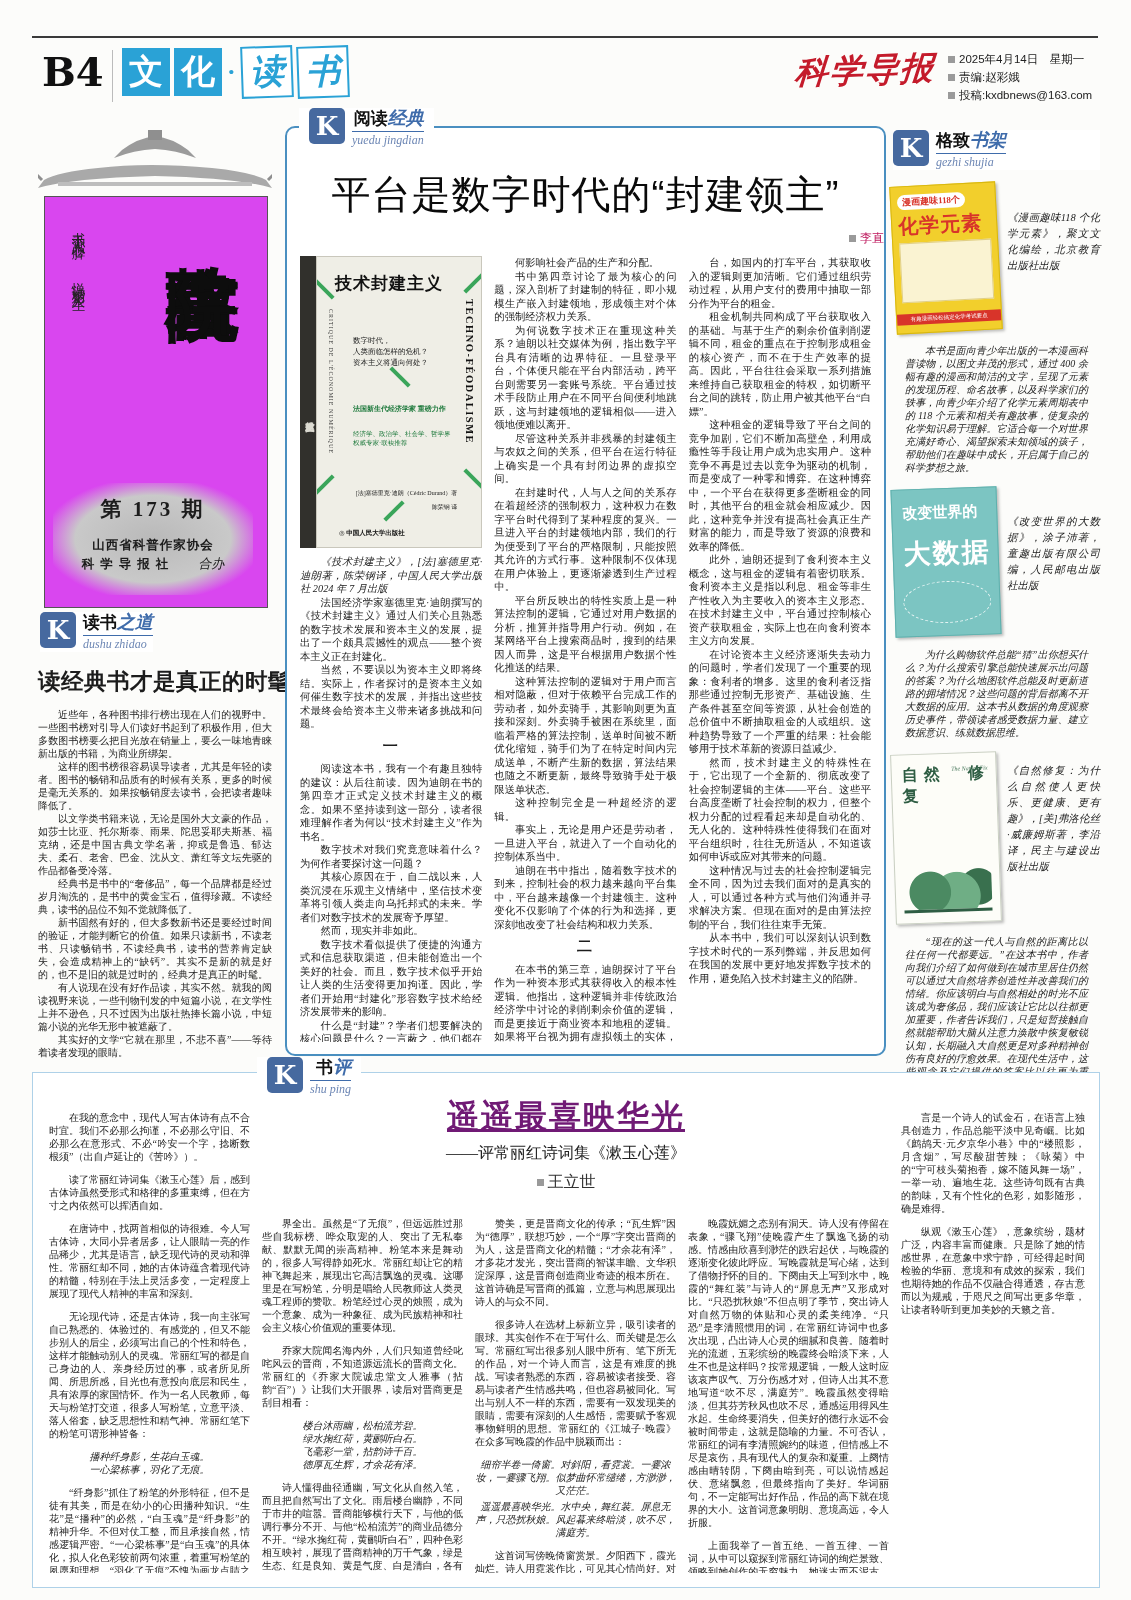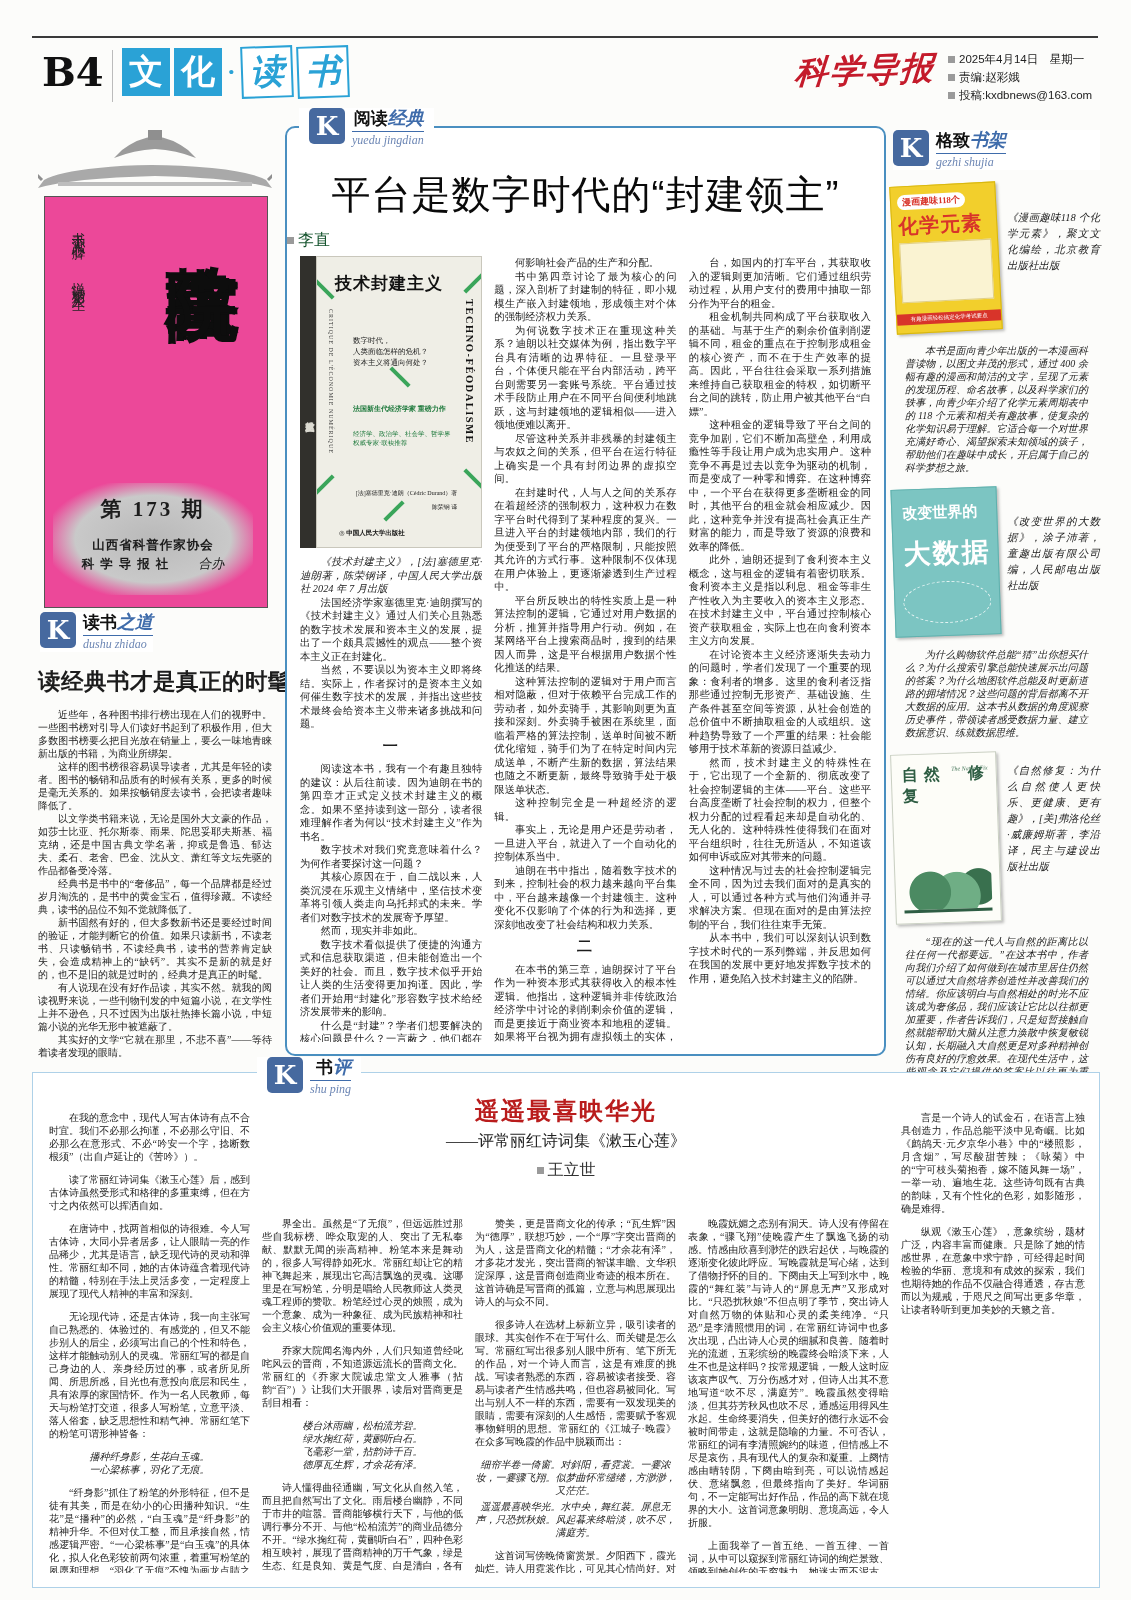--- a/index.html
+++ b/index.html
@@ -24,21 +24,21 @@
   .ktab{display:flex;align-items:flex-start;gap:7px;background:#fff;}
   .kbox{width:36px;height:36px;background:#46699f;border-radius:5px;color:#fff;display:flex;
         align-items:center;justify-content:center;font-family:"DejaVu Serif",serif;
         font-size:26px;font-weight:bold;}
   .kname{line-height:20px;white-space:nowrap;text-align:right;}
   .kname .black{font-weight:bold;font-size:17px;font-family:"Liberation Sans",sans-serif;color:#111;}
   .kname .blue{font-weight:bold;font-size:18px;font-style:italic;color:#3f6cab;font-family:"DejaVu Serif",serif;}
   .kpinyin{font-size:12px;font-style:italic;color:#6c86b4;border-top:1px solid #3f6cab;padding-top:1px;margin-top:2px;}
   
   #roof{left:38px;top:128px;}
-  #mast-box{left:44px;top:196px;width:222px;height:410px;border:1.5px solid #555;background:#ec4899;}
+  #mast-box{left:44px;top:196px;width:222px;height:410px;border:1.5px solid #555;background:#d946ef;}
   #slogan{left:24px;top:24px;writing-mode:vertical-rl;text-orientation:upright;font-size:13.5px;
           letter-spacing:3px;color:#222;height:360px;}
   #big-title{right:26px;top:10px;writing-mode:vertical-rl;text-orientation:upright;
              font-family:"DejaVu Serif",serif;font-size:74px;font-weight:bold;color:#0d0d0d;line-height:1;}
   #issue-oval{left:8px;top:286px;width:200px;height:112px;
               background:radial-gradient(ellipse at center,#b9b9b9 0%,#c9c9c9 55%,rgba(220,220,220,0) 78%);
               text-align:center;}
   #issue-no{font-size:21px;font-weight:bold;letter-spacing:3px;padding-top:12px;}
   #org1{font-size:12.5px;font-weight:bold;letter-spacing:1px;margin-top:14px;}
   #org2{font-size:12.5px;font-weight:bold;letter-spacing:6px;display:inline-block;}
@@ -52,21 +52,21 @@
   .tx-p{text-indent:2em;}
   .tx-author{text-align:right;font-weight:bold;text-indent:0;font-family:"Liberation Sans",sans-serif;}
   .tx-divider{text-indent:0;text-align:center;font-weight:bold;font-size:15px;margin:9px 0 !important;letter-spacing:2px;}
   .tx-poem{text-indent:0;text-align:center;font-style:italic;white-space:pre-line;margin:3px 0 !important;}
   .tx-caption{text-indent:2em;font-style:italic;color:#222;}
   
   #feature{left:285px;top:126px;width:597px;height:926px;border:2px solid #4a8fc0;border-radius:10px;background:#fff;}
   #feature-tab{left:12px;top:-20px;padding:0 10px;}
   #feature-headline{left:0;top:40px;width:100%;text-align:center;font-family:"Liberation Sans",sans-serif;
                     font-size:39px;font-weight:normal;letter-spacing:1px;color:#0a0a0a;}
-  #feature-byline{left:0;top:102px;width:100%;text-align:left;font-size:16px;color:#14532d;
+  #feature-byline{left:0;top:102px;width:100%;text-align:right;font-size:12px;color:#be185d;
                   font-family:"Liberation Sans",sans-serif;}
   #feature-cols{left:0;top:128px;width:100%;height:786px;display:flex;gap:12px;padding:0 13px;box-sizing:border-box;}
   .fcol{flex:1;overflow:hidden;}
   .fcol .bodytext,.fcol{font-size:10.3px;line-height:13.5px;text-align:justify;}
   
   #cover1{width:100%;height:292px;display:flex;margin-bottom:7px;}
   #cover1 .spine{width:16px;background:#31302c;color:#dddbd2;writing-mode:vertical-rl;text-orientation:upright;
                  font-size:9px;font-weight:bold;padding-top:26px;text-align:center;}
   #cover1 .front{flex:1;background:#efeee6;border:1px solid #c9c7bc;position:relative;overflow:hidden;}
   #cover1 .c-title{position:absolute;left:18px;top:20px;font-family:"Liberation Sans",sans-serif;
@@ -111,21 +111,21 @@
   #bcov-nature .b-s{position:absolute;right:8px;top:12px;font-size:6px;color:#4b7a5e;font-style:italic;}
   #bcov-nature .b-plant{position:absolute;left:8px;right:8px;bottom:10px;height:86px;
                         background:radial-gradient(circle at 30% 80%,#4b8a62 0 22%,transparent 23%),
                                    radial-gradient(circle at 60% 85%,#6fae85 0 26%,transparent 27%),
                                    radial-gradient(circle at 85% 75%,#39704e 0 18%,transparent 19%);
                         border-bottom:3px solid #2e5d43;}
   
   #review{left:32px;top:1072px;width:1066px;height:514px;border:1.5px solid #aed1e8;background:#fff;}
   #review-tab{left:224px;top:-16px;padding:0 10px;}
   #rv-head{left:240px;top:22px;width:586px;text-align:center;}
-  #rv-title{font-family:"DejaVu Serif",serif;font-size:24px;font-weight:bold;color:#b91c1c;letter-spacing:2px;}
+  #rv-title{font-family:"DejaVu Serif",serif;font-size:32px;font-weight:bold;color:#701a75;letter-spacing:2px;text-decoration:underline;}
   #rv-sub{font-size:16px;margin-top:4px;color:#222;}
   #rv-byline{font-size:16px;margin-top:8px;color:#333;font-family:"Liberation Sans",sans-serif;}
   .rvcol{position:absolute;overflow:hidden;font-size:10px;line-height:13px;text-align:justify;}
   #rv1{left:16px;top:28px;width:201px;height:472px;}
   #rv2{left:229px;top:134px;width:201px;height:366px;}
   #rv3{left:442px;top:134px;width:201px;height:366px;}
   #rv4{left:655px;top:134px;width:201px;height:366px;}
   #rv5{left:868px;top:28px;width:184px;height:472px;}
 </style>
 </head>

